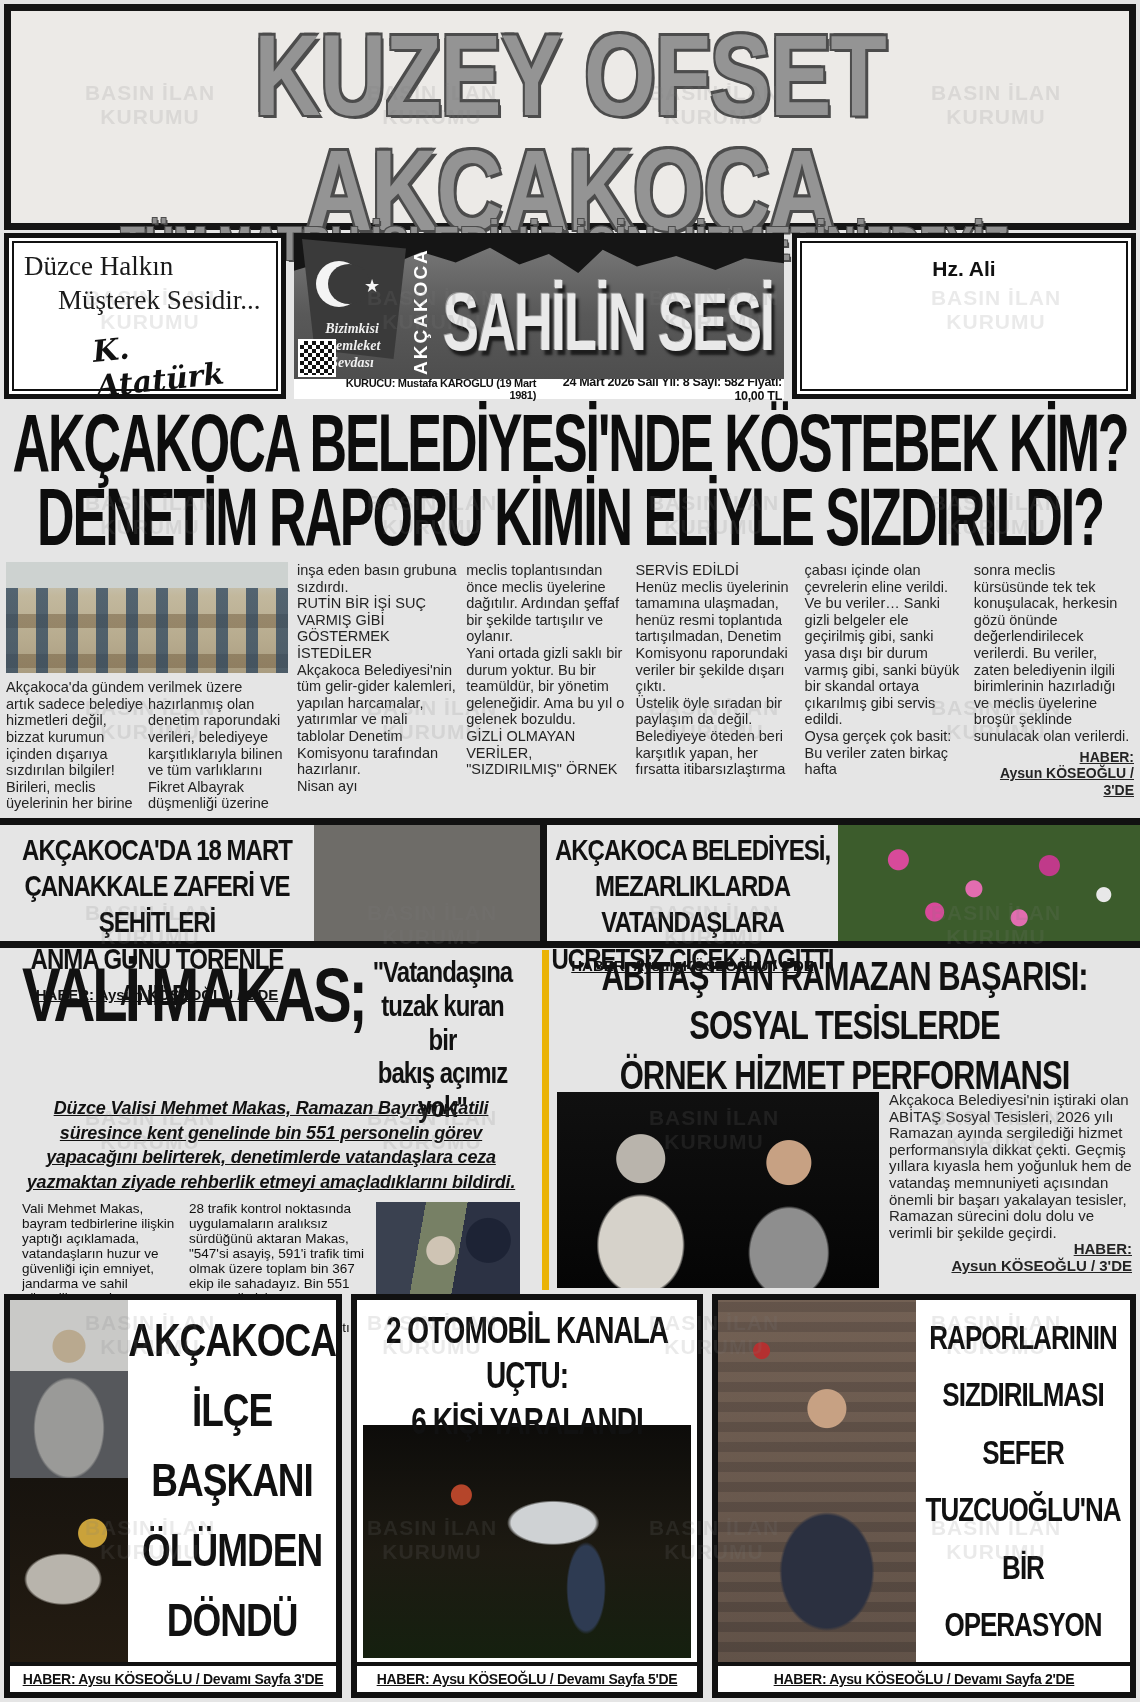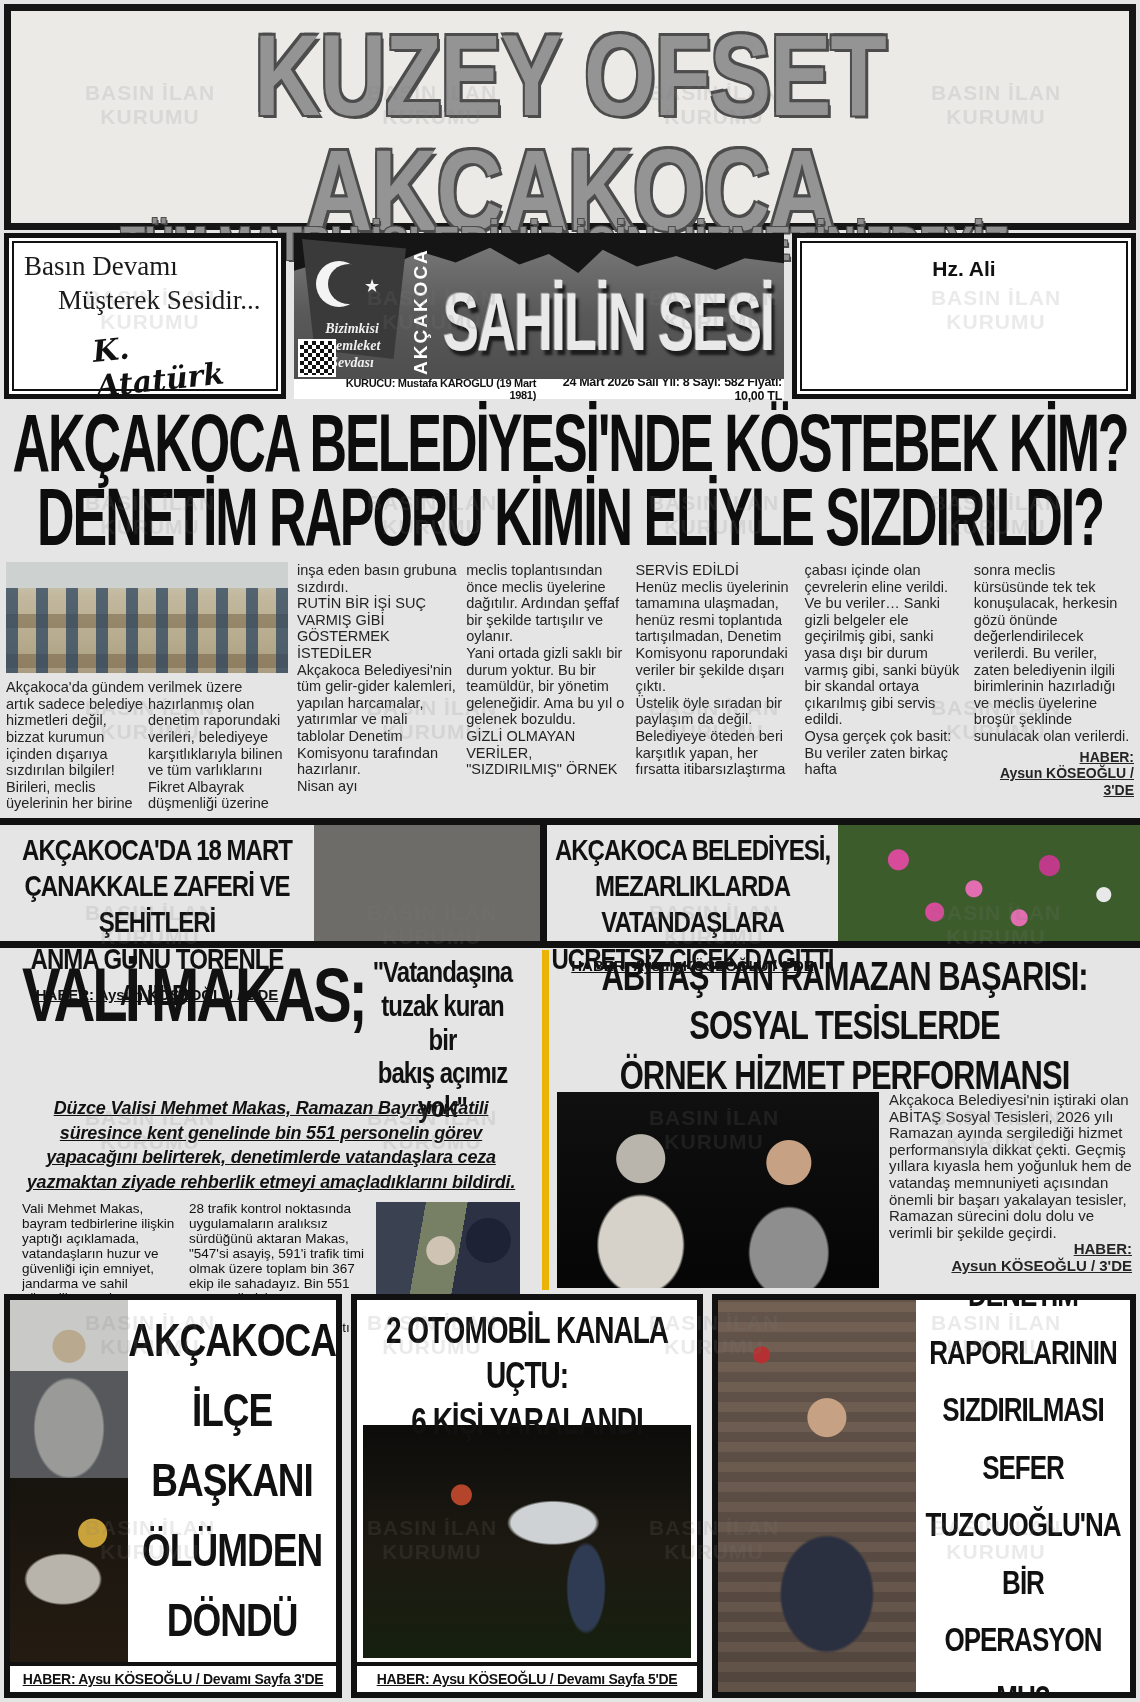--- a/index.html
+++ b/index.html
@@ -246,21 +246,21 @@
 
   <div class="ad">
     <div class="ad-l1">KUZEY OFSET AKÇAKOCA</div>
     <div class="ad-l2">TÜM MATBU İŞLERİNİZ İÇİN HİZMETİNİZDEYİZ.</div>
     <div class="ad-phone">0 542 611 50 08</div>
   </div>
 
   <div class="mast">
     <div class="quote-box mast-left">
       <div class="quote-inner">
-        <div class="q-serif">Basın Devamı</div>
+        <div class="q-serif">Düzce Halkın</div>
         <div class="q-serif q-line2">Müşterek Sesidir...</div>
         <div class="signature">K. Atatürk</div>
       </div>
     </div>
 
     <div class="mast-center">
       <div class="mc-art">
         <div class="skyline"></div>
         <div class="flag"></div>
         <div class="crescent"></div>
@@ -399,15 +399,16 @@
       <div class="b3-main">
         <div class="photo-tuzcu"></div>
         <div class="b3-head">DENETİM
 RAPORLARININ
 SIZDIRILMASI
 SEFER
 TUZCUOĞLU'NA
 BİR
 OPERASYON MU?</div>
       </div>
+      <div class="bfoot">HABER:  Aysu KÖSEOĞLU / Devamı Sayfa 2'DE</div>
     </div>
   </div>
 </div>
 
 </body></html>

